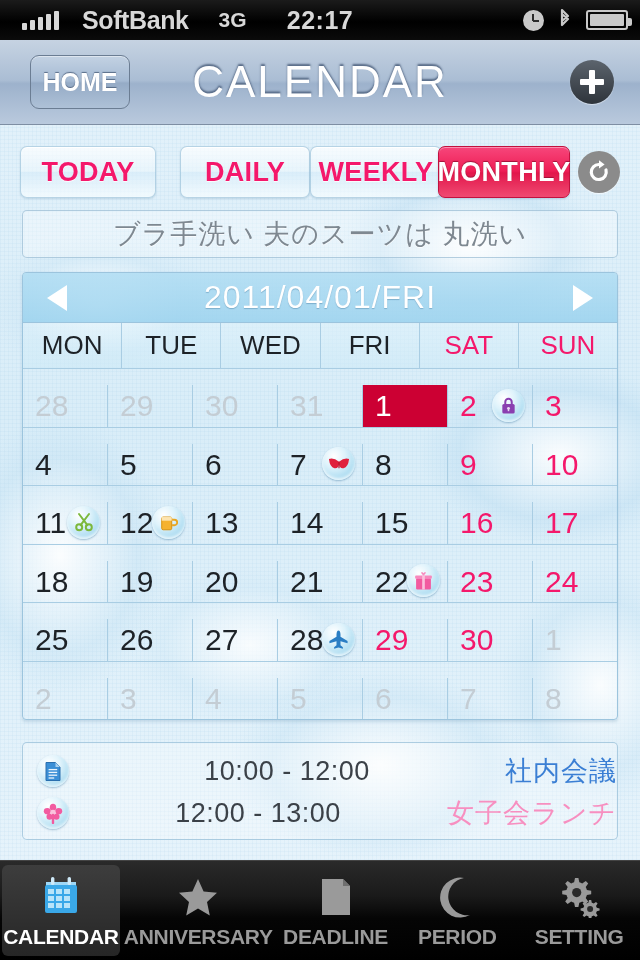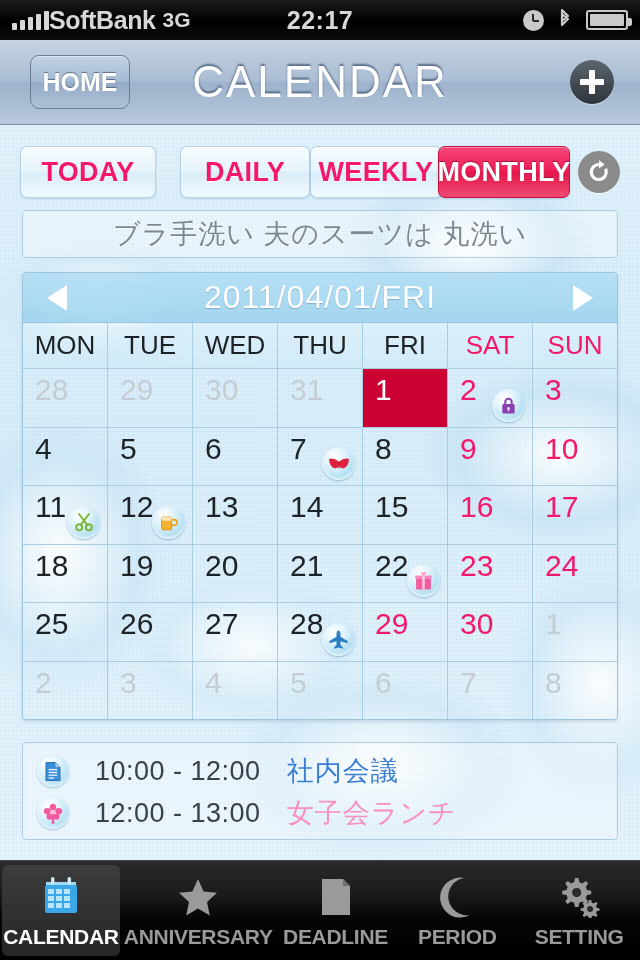--- a/index.html
+++ b/index.html
@@ -9,21 +9,21 @@
     overflow:hidden; background:#000;
   }
   #app { position:relative; width:640px; height:960px; overflow:hidden; }
 
   
   .statusbar {
     position:absolute; top:0; left:0; width:640px; height:40px;
     background:linear-gradient(to bottom,#1b1b1b 0%,#000 55%,#0b0b0b 100%);
     display:flex; align-items:center; color:#d8d8d8;
   }
-  .sb-left { display:flex; align-items:center; gap:0; padding-left:12px;justify-content:space-between; }
+  .sb-left { display:flex; align-items:center; gap:23px; padding-left:22px;justify-content:space-between; }
   .bars { display:flex; align-items:flex-end; gap:3px; height:20px; }
   .bars i { display:block; width:5px; background:#d8d8d8; border-radius:1px; }
   .bars i:nth-child(1){height:7px}.bars i:nth-child(2){height:10px}
   .bars i:nth-child(3){height:13px}.bars i:nth-child(4){height:16px}
   .bars i:nth-child(5){height:19px}
   .carrier { font-size:25px; font-weight:bold; letter-spacing:-0.4px; }
   .net { font-size:21px; font-weight:bold; margin-left:7px; }
   .sb-time {
     position:absolute; left:0; width:640px; text-align:center;
     font-size:25px; font-weight:bold; letter-spacing:0.5px;
@@ -162,21 +162,21 @@
     flex:1; display:flex; align-items:center; justify-content:center;
     font-size:26px; color:#1d2227; border-right:1px solid #a9cde3;
   }
   .dow:last-child{border-right:none;}
   .dow.we { color:#f4186b; }
 
   .weeks { display:flex; flex-direction:column; height:350px; }
   .wrow { display:flex; flex:1; border-bottom:1px solid #a9cde3; }
   .wrow:last-child { border-bottom:none; }
   .cell {
-    flex:1; position:relative; border-right:1px solid #a9cde3;
+    flex:1; position:relative; border-right:1px solid #a9cde3;margin-top:16px;
   }
   .cell:last-child { border-right:none; }
   .cell .num {
     position:absolute; left:12px; top:4px;
     font-size:30px; color:#1d2227; line-height:1.15;
   }
   .cell.we .num { color:#f4186b; }
   .cell.other .num { color:#c4cdd4; }
   .cell.today { background:#cc0033; }
   .cell.today .num { color:#fff; }
@@ -190,21 +190,21 @@
   }
   .badge svg { display:block; }
 
   
   .events {
     position:absolute; top:742px; left:22px; width:596px; height:98px;
     border:1px solid rgba(150,190,215,.75); border-radius:5px;
     background:rgba(255,255,255,.30);
     padding:7px 0 0 14px;
   }
-  .ev { display:flex; align-items:center; height:42px; gap:26px; }
+  .ev { display:flex; align-items:center; height:42px; gap:26px;justify-content:space-between; }
   .ev-ic {
     width:32px; height:32px; border-radius:50%;
     background:radial-gradient(circle at 36% 28%, #ffffff 0%, #e2f4fc 36%, #aadbf0 76%, #8ac7e5 100%);
     box-shadow:0 1px 2px rgba(90,140,175,.5), inset 0 -2px 3px rgba(255,255,255,.7);
     display:flex; align-items:center; justify-content:center; flex:none;
   }
   .ev-time { font-size:27px; color:#3b4148; letter-spacing:0.5px; }
   .ev-title { font-size:27px; letter-spacing:1px; }
 
   
@@ -280,21 +280,20 @@
   <div class="calwrap">
     <div class="cal-head">
       <span class="arrow left"></span>
       <span class="cal-date">2011/04/01/FRI</span>
       <span class="arrow right"></span>
     </div>
     <div class="dow-row">
         <div class="dow">MON</div>
         <div class="dow">TUE</div>
         <div class="dow">WED</div>
-        <div class="dow">THU</div>
         <div class="dow">FRI</div>
         <div class="dow we">SAT</div>
         <div class="dow we">SUN</div>
       </div>
     <div class="weeks">
         <div class="wrow">
           <div class="cell other">
             <span class="num">28</span>
           </div>
           <div class="cell other">

